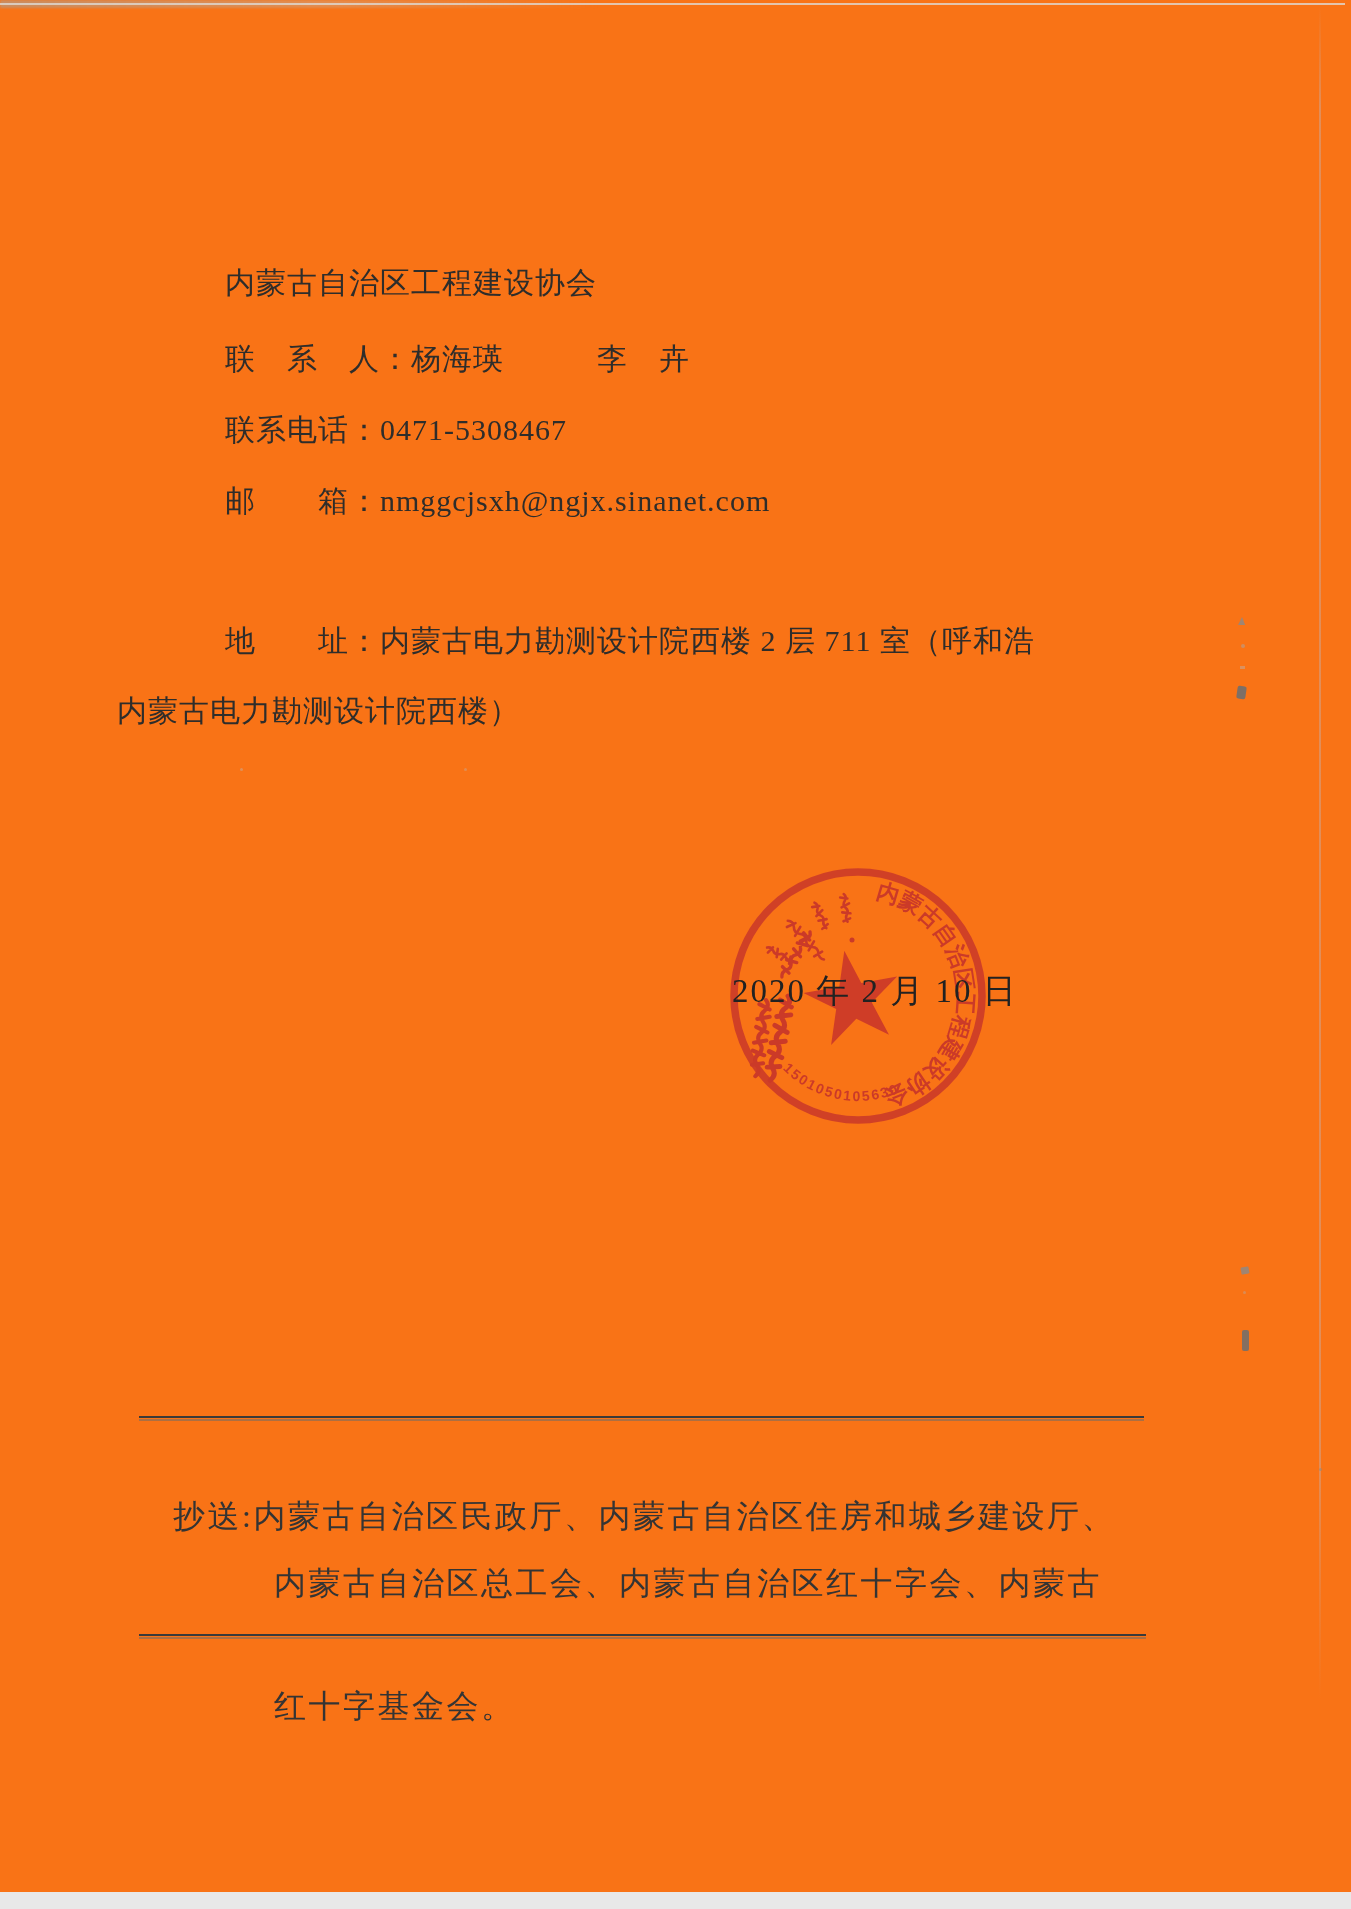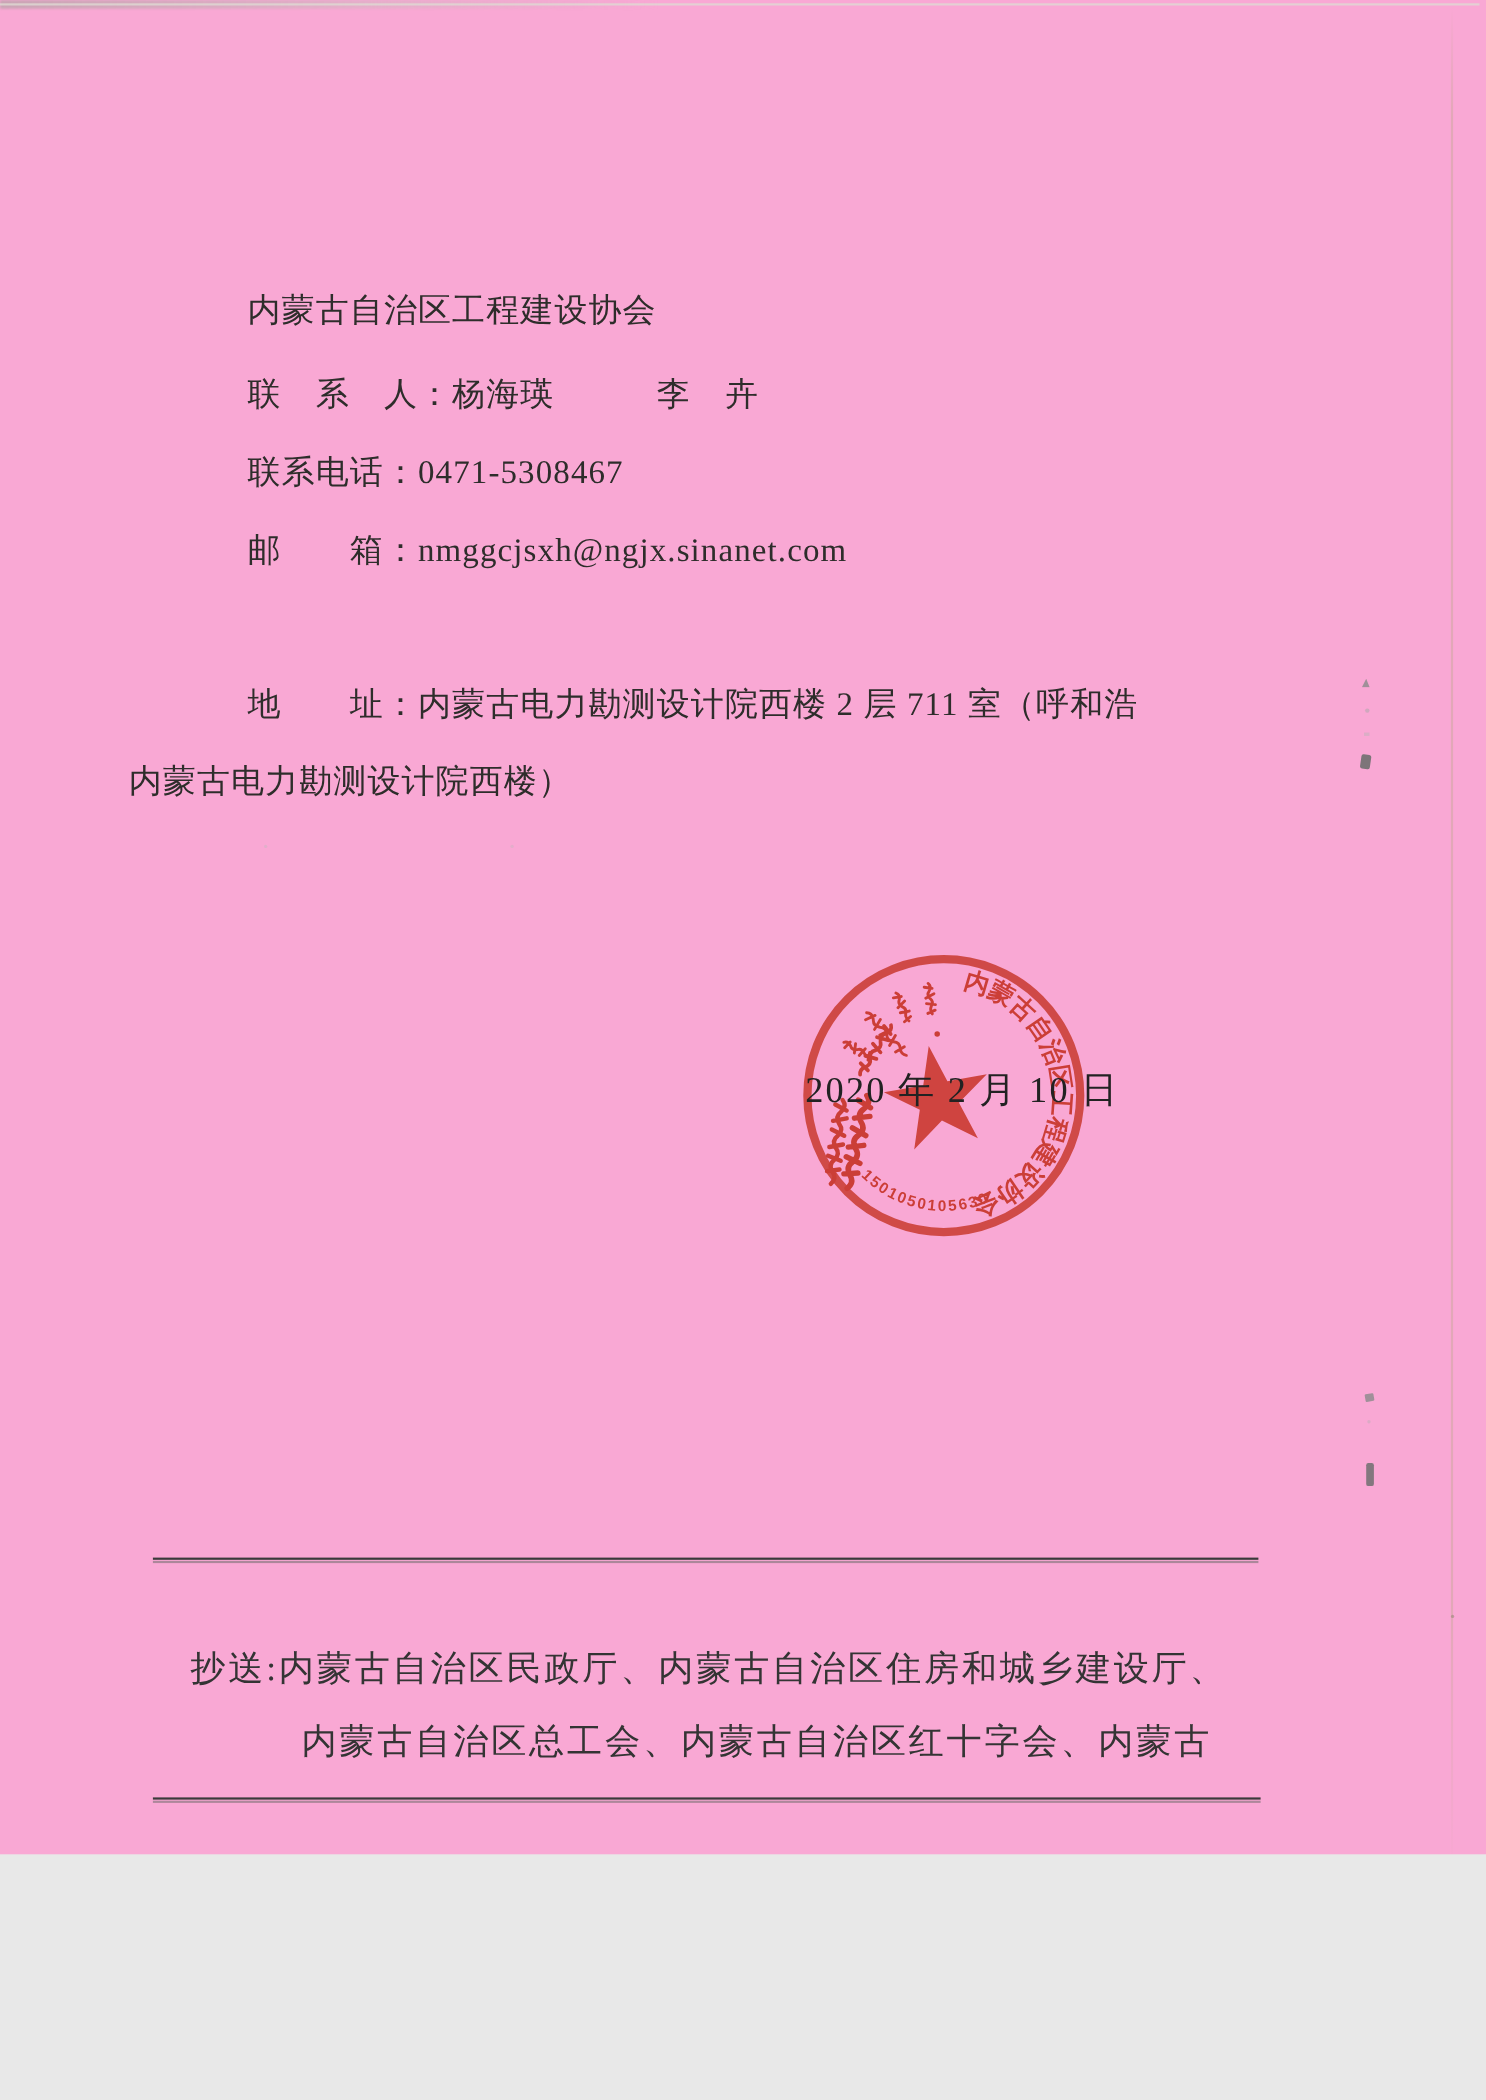--- a/index.html
+++ b/index.html
@@ -1,19 +1,19 @@
 <!DOCTYPE html>
 <html><head>
 <meta charset="utf-8">
 <style>
   html,body{margin:0;padding:0;background:#e8e8e8;}
   .page{
     position:relative;
-    width:1351px;height:1686px;
-    background:#f9a8d4;
+    width:1351px;height:1892px;
+    background:#f97316;
     overflow:hidden;
     font-family:"Liberation Serif", serif;
     color:#2e2d2b;
   }
   
   .smudge-top{position:absolute;left:0;top:0;width:600px;height:8px;
     background:linear-gradient(90deg, rgba(165,162,156,.55), rgba(190,188,182,.35) 55%, rgba(210,208,202,0) 100%);
     filter:blur(1px);}
   .edge-top{position:absolute;left:0;top:3px;width:1345px;height:2px;background:#ded9d3;opacity:.8;}
   .scan-line-v{position:absolute;left:1319px;top:6px;width:2px;height:1694px;

